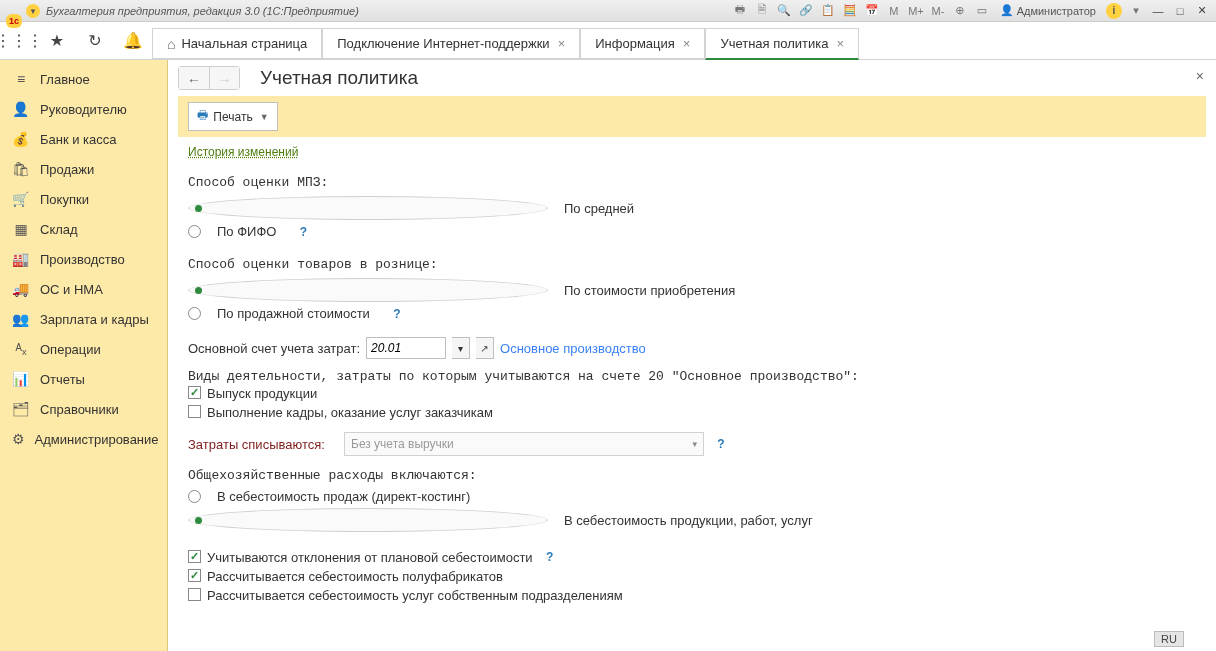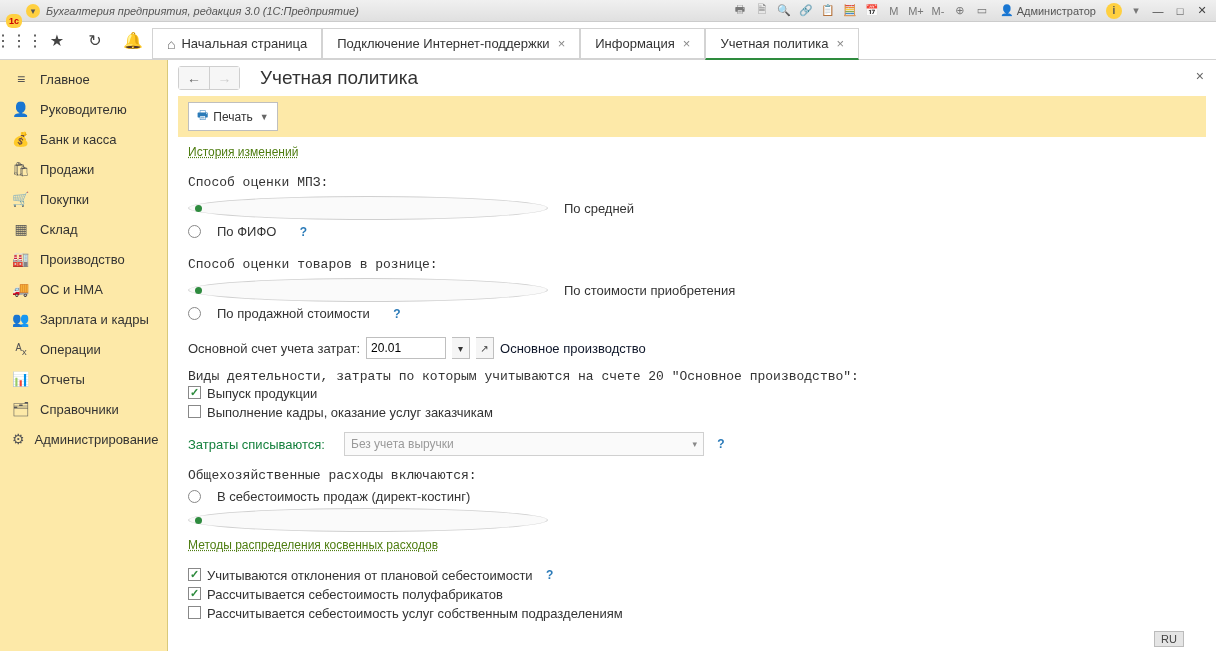--- a/index.html
+++ b/index.html
@@ -51,25 +51,25 @@
 .link { color:#4d7c0f; text-decoration: underline dotted; cursor:pointer; display:inline-block;}
 .seclabel { font-size:13px; color:#333; margin-top:16px;font-family:Liberation Mono, monospace;}
 .radiogrp { margin-top:4px;}
 .radio { display:flex;align-items:center;gap:16px;font-size:13px;color:#333;padding:2px 0;}
 .rcirc { width:13px;height:13px;border:1px solid #888;border-radius:50%;display:flex;align-items:center;justify-content:center;}
 .rcirc.sel::after{content:"";width:7px;height:7px;border-radius:50%;background:#2e8b3e;}
 .help { width:14px;height:14px;display:inline-flex;align-items:center;justify-content:center;color:#2a7ab8;font-weight:bold;font-size:12px;margin-left:4px;cursor:pointer;}
 .row { display:flex;align-items:center;gap:6px;margin-top:14px;font-size:13px;}
 .inp { height:22px;border:1px solid #bfbfbf;padding:0 4px;font-size:12px;}
 .inpbtn { height:22px;width:18px;border:1px solid #bfbfbf;border-left:none;background:#f5f5f5;font-size:10px;display:flex;align-items:center;justify-content:center;cursor:pointer;}
-.green { color:#0f172a;}
+.green { color:#3b82f6;}
 .cb { display:flex;align-items:flex-start;gap:6px;font-size:13px;padding:2px 0;}
 .cbx { width:13px;height:13px;border:1px solid #888;display:flex;align-items:center;justify-content:center;font-size:11px;color:#2e8b3e;font-weight:bold;}
 .cbx.checked::after{content:"✓";}
-.muted { color:#15803d;}
+.muted { color:#7f1d1d;}
 .sel { height:24px;border:1px solid #d0d0d0;background:#fafafa;padding:4px 6px;font-size:12px;display:flex;align-items:center;justify-content:space-between;width:360px;color:#9a9a9a;}
 .sel .car{font-size:9px;color:#888;}
 
 .langind { position:absolute; right:32px; bottom:4px; background:#e5e5e5; border:1px solid #bbb; padding:1px 6px; font-size:11px; color:#444;}
 
 
 .scrollarea::-webkit-scrollbar { width:14px; }
 .scrollarea::-webkit-scrollbar-track { background:#f0f0f0; }
 .scrollarea::-webkit-scrollbar-thumb { background:#c9c9c9; border:2px solid #f0f0f0; border-radius:6px;}
 </style>
@@ -229,21 +229,21 @@
           </div>
         <div class="radio">
             <span class="rcirc"></span>
             <span>По продажной стоимости</span>
             <span class="help">?</span>
           </div>
       </div>
 
       <div class="row">
         <span>Основной счет учета затрат:</span>
-        <input class="inp" style="width: 80px;" value="20.01">
+        <input class="inp" style="width: 80px; font-style: italic;" value="20.01">
         <div class="inpbtn">▾</div>
         <div class="inpbtn">↗</div>
         <span class="green">Основное производство</span>
       </div>
 
       <div class="seclabel" style="margin-top:10px">Виды деятельности, затраты по которым учитываются на счете 20 "Основное производство":</div>
       <div class="cb">
           <span class="cbx checked"></span>
           <span>Выпуск продукции</span>
         </div>
@@ -262,23 +262,23 @@
       </div>
 
       <div class="seclabel" style="margin-top:12px">Общехозяйственные расходы включаются:</div>
       <div class="radiogrp">
         <div class="radio">
             <span class="rcirc"></span>
             <span>В себестоимость продаж (директ-костинг)</span>
           </div>
         <div class="radio">
             <span class="rcirc sel"></span>
-          </div>
-      </div>
-      <span class="link" style="margin-top:4px">Методы распределения косвенных расходов</span>
+            <span>В  себестоимость продукции, работ, услуг</span>
+          </div>
+      </div>
 
       <div style="height:14px"></div>
       <div class="cb">
           <span class="cbx checked"></span>
           <span>Учитываются отклонения от плановой себестоимости</span>
           <span class="help">?</span>
         </div>
       <div class="cb">
           <span class="cbx checked"></span>
           <span>Рассчитывается себестоимость полуфабрикатов</span>

